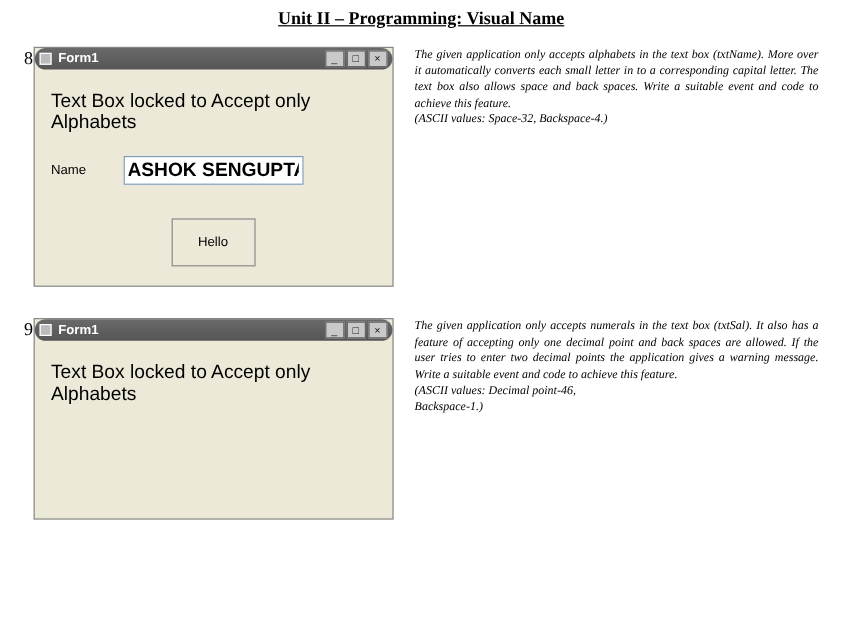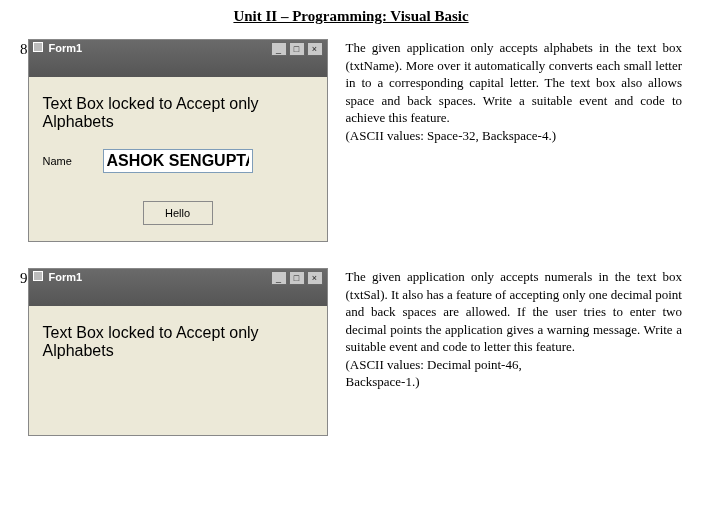--- a/index.html
+++ b/index.html
@@ -29,35 +29,38 @@
     font-size: 15px;
     padding-top: 2px;
     font-family: Georgia, serif;
   }
   .left-col { flex: 0 0 auto; }
   .right-col {
     flex: 1 1 auto;
     padding-left: 18px;
     text-align: justify;
     line-height: 1.35;
-    font-size: 13px;
+    font-size: 10px;
+    font-style: italic;
   }
   .vb-window {
     width: 300px;
     border: 1px solid #888;
     background: #ece9d8;
     font-family: Tahoma, Arial, sans-serif;
     font-size: 11px;
   }
   .titlebar {
     background: linear-gradient(#6a6a6a, #555);
     color: #fff;
     display: flex;
+    align-items: center;
     padding: 2px 4px;
-    height: 37px;
+    height: 18px;
+    border-radius: 10px;
   }
   .app-icon {
     width: 10px; height: 10px;
     background: #bbb;
     margin-right: 6px;
     border: 1px solid #fff;
   }
   .titlebar-text { flex: 1; font-size: 11px; font-weight: bold; }
   .win-btns { display: flex; gap: 2px; }
   .win-btn {
@@ -85,28 +88,28 @@
     height: 24px;
     font-weight: bold;
   }
   .btn-row { text-align: center; margin-top: 22px; }
   .vb-button {
     border: 1px solid #8a8a8a;
     background: #ece9d8;
     padding: 2px 18px;
     font-family: Tahoma, Arial, sans-serif;
     font-size: 11px;
-    height: 24px;
+    height: 40px;
     min-width: 70px;
   }
 </style>
 </head>
 <body>
 
-<div class="page-title">Unit II – Programming: Visual Basic</div>
+<div class="page-title">Unit II – Programming: Visual Name</div>
 
 <div class="question">
   <div class="qnum">8</div>
   <div class="left-col">
     <div class="vb-window">
       <div class="titlebar">
         <div class="app-icon"></div>
         <div class="titlebar-text">Form1</div>
         <div class="win-btns">
           <div class="win-btn">_</div>
@@ -144,17 +147,17 @@
           <div class="win-btn">□</div>
           <div class="win-btn">×</div>
         </div>
       </div>
       <div class="form-body">
         <div class="form-heading">Text Box locked to Accept only Alphabets</div>
       </div>
     </div>
   </div>
   <div class="right-col">
-    <span>The given application only accepts numerals in the text box (txtSal). It also has a feature of accepting only one decimal point and back spaces are allowed. If the user tries to enter two decimal points the application gives a warning message. Write a suitable event and code to letter this feature.</span><br>
+    <span>The given application only accepts numerals in the text box (txtSal). It also has a feature of accepting only one decimal point and back spaces are allowed. If the user tries to enter two decimal points the application gives a warning message. Write a suitable event and code to achieve this feature.</span><br>
     <span>(ASCII values: Decimal point-46,</span><br>
     <span>Backspace-1.)</span>
   </div>
 </div>
 
 </body></html>

